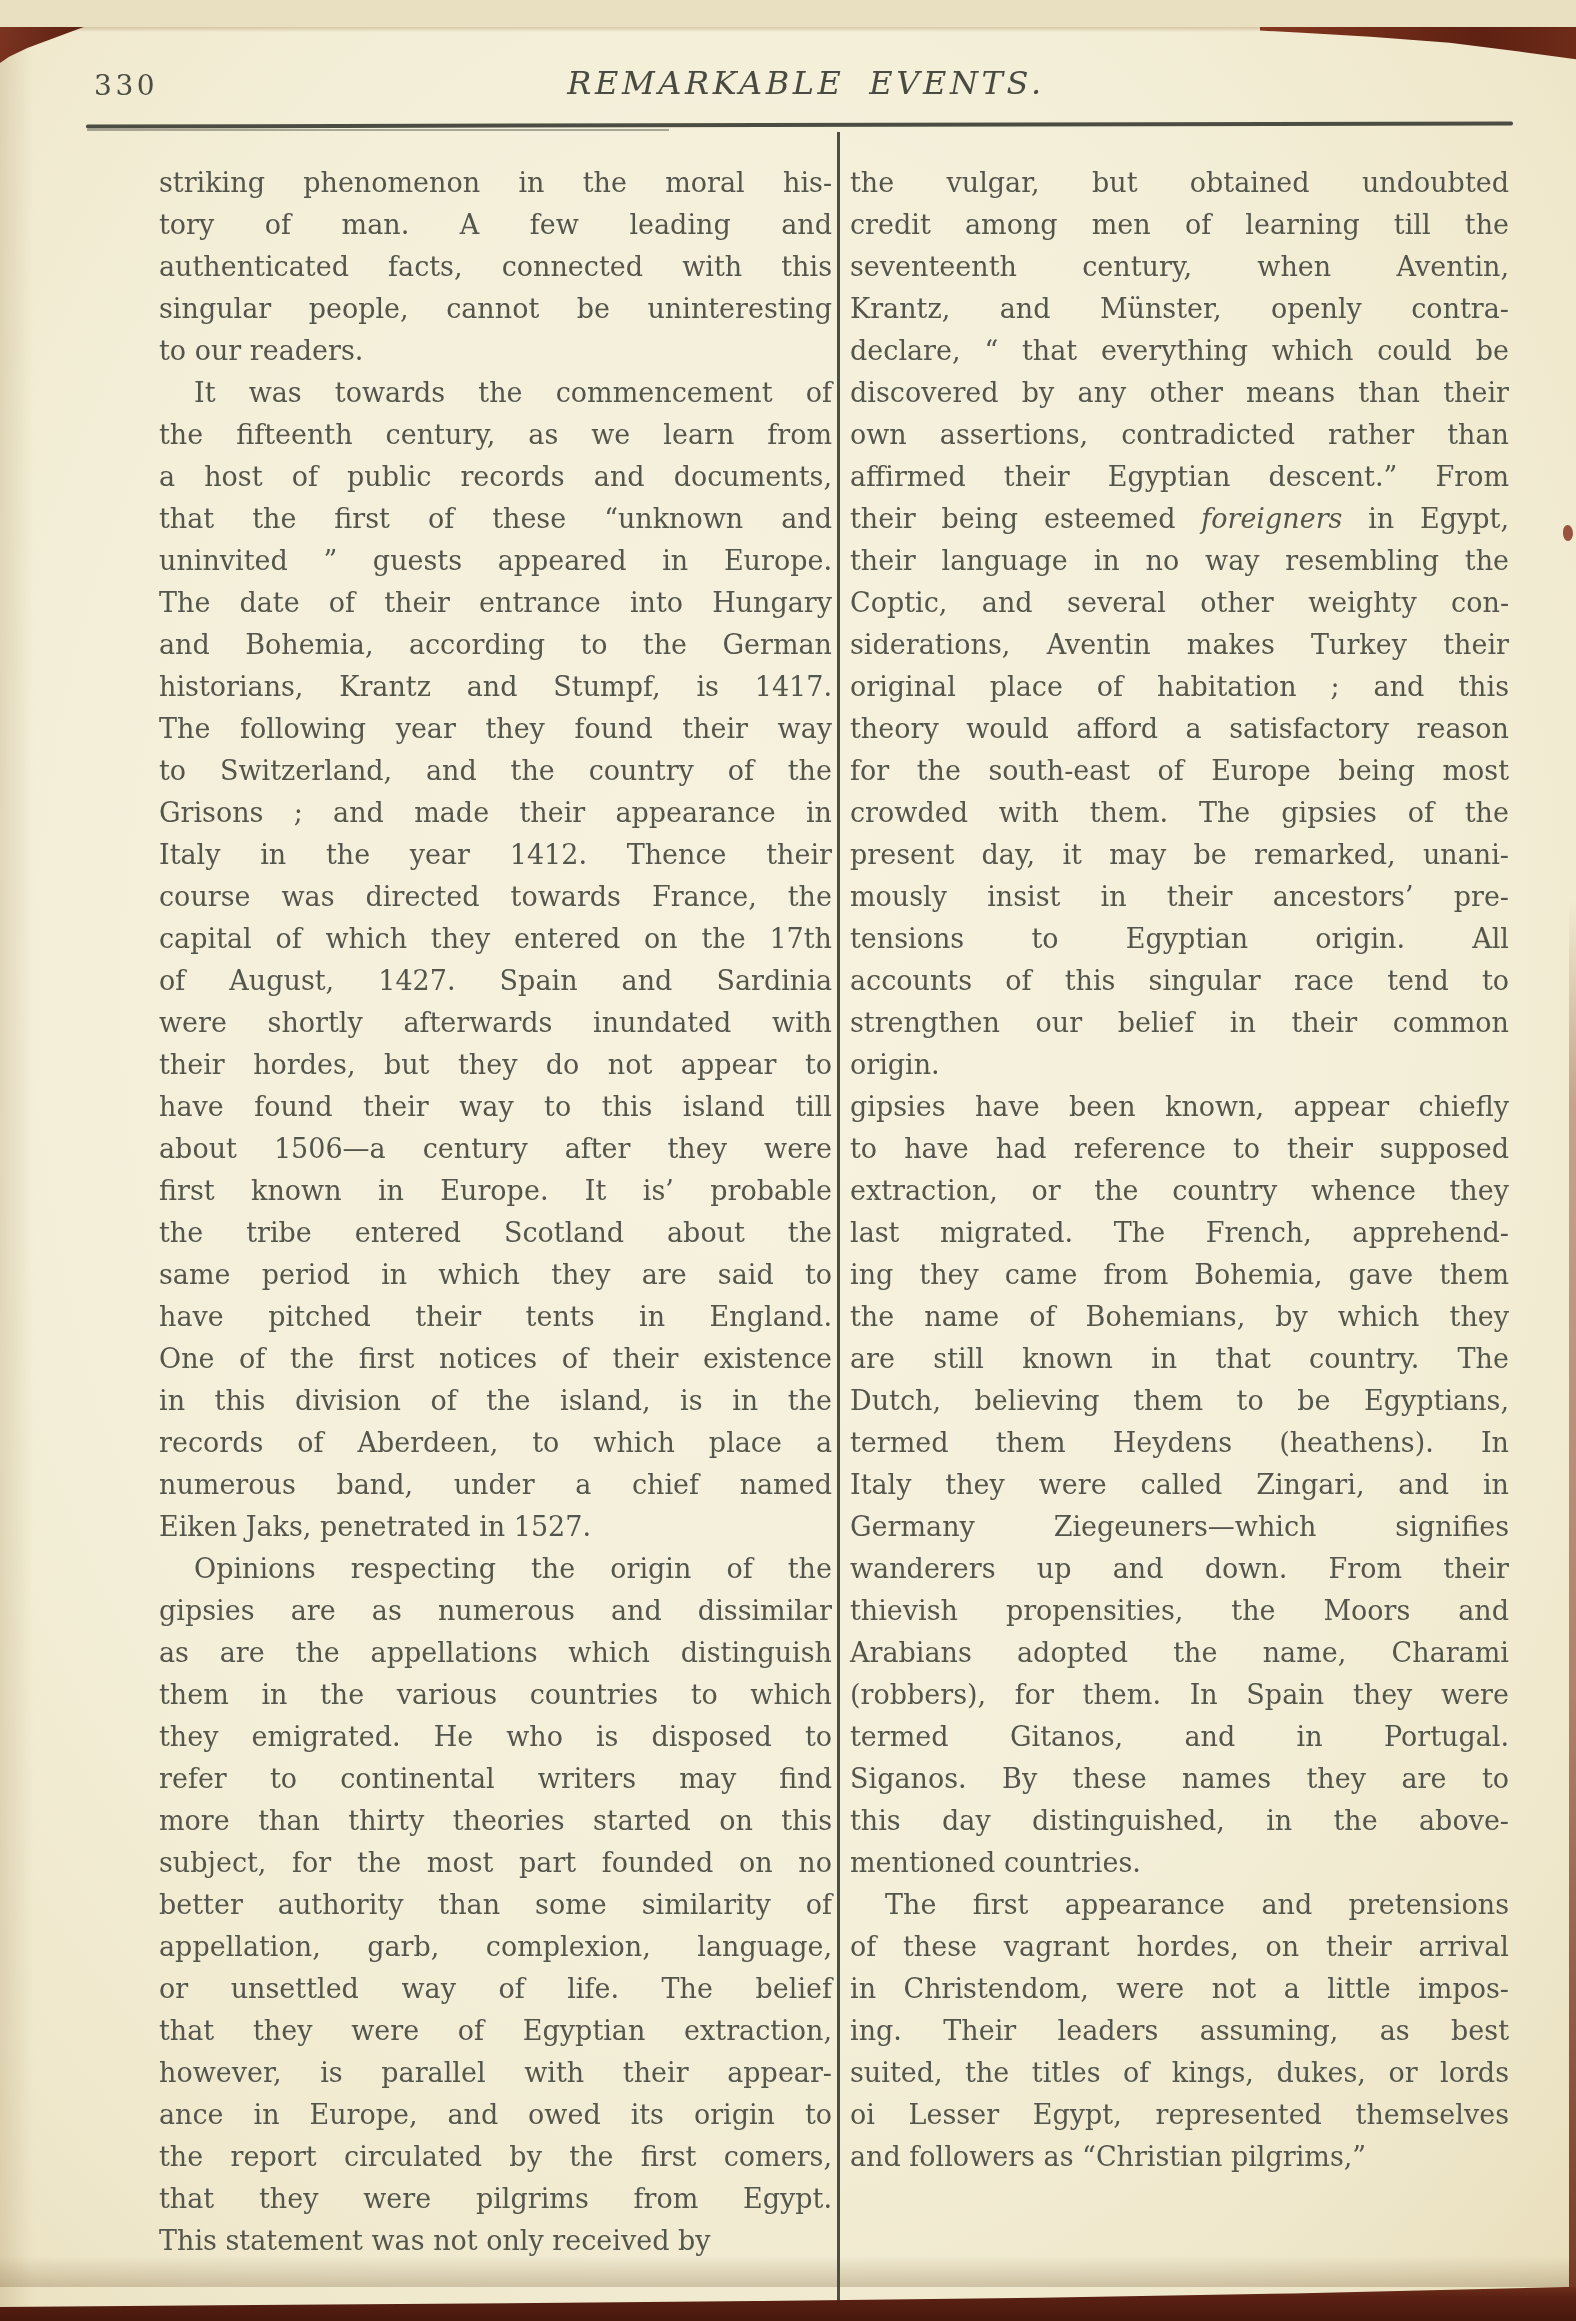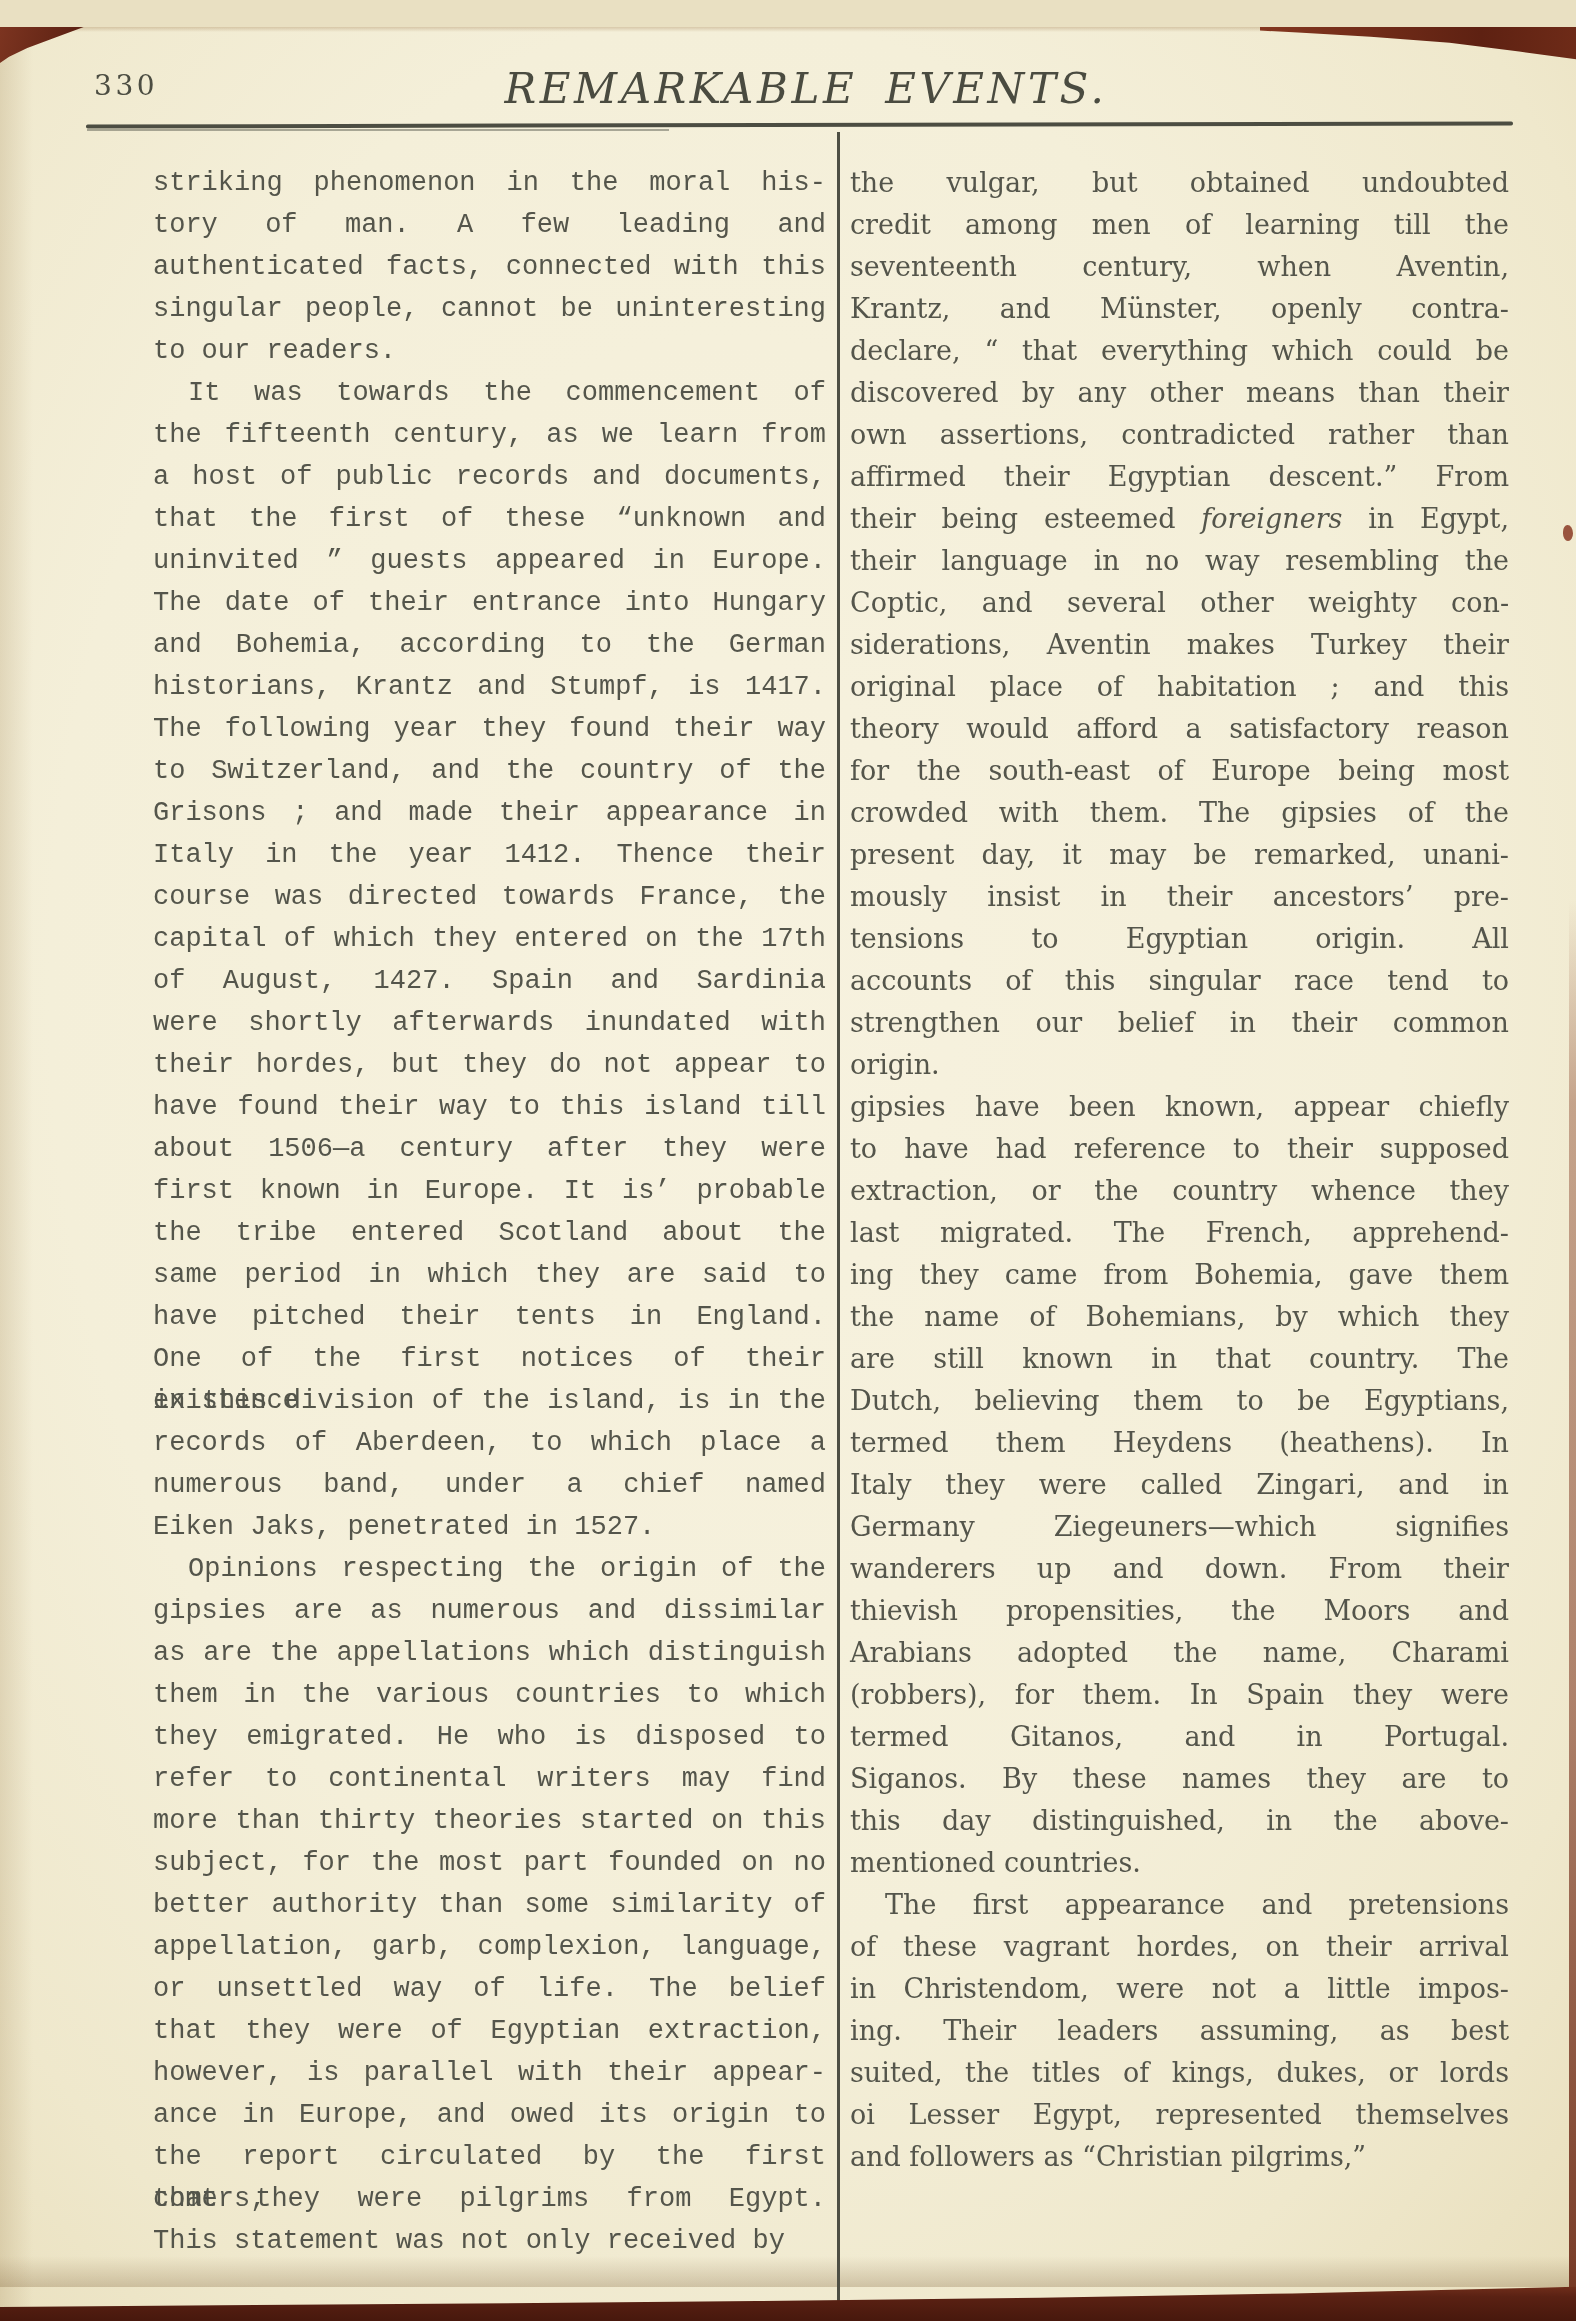--- a/index.html
+++ b/index.html
@@ -17,30 +17,30 @@
   }
   .edge-left{position:absolute;left:0;top:0;width:33px;height:100%;
     background:linear-gradient(to right,rgba(150,120,70,.20),rgba(150,120,70,0));}
   .edge-top{position:absolute;left:0;top:0;width:100%;height:4.5px;
     background:linear-gradient(to bottom,rgba(150,110,60,.30),rgba(150,110,60,0));}
   .edge-bottom{position:absolute;left:0;bottom:35px;width:100%;height:31px;
     background:linear-gradient(to top,rgba(120,90,50,.28),rgba(120,90,50,0));}
 
   .pagenum{position:absolute;left:94px;top:42px;font-size:28px;letter-spacing:3.6px;color:#4c4d42;}
   .running-title{position:absolute;left:0;right:0;top:37px;text-align:center;
-    font-style:italic;font-size:42px;letter-spacing:3.6px;word-spacing:11px;
+    font-style:italic;font-size:32px;letter-spacing:3.6px;word-spacing:11px;
     color:#4a4b40;padding-left:36px;}
   .rule{position:absolute;left:86px;top:96px;width:1427px;height:3.6px;
     background:#4c4d42;border-radius:1.8px;transform:rotate(-0.12deg);}
   .rule-echo{position:absolute;left:87px;top:102px;width:582px;height:1.8px;
     background:rgba(76,77,66,.45);}
   .divider{position:absolute;left:837px;top:105px;width:2.7px;height:2180px;background:#4e4f44;}
 
   .col{position:absolute;top:135px;font-size:27px;color:#54554b;}
-  .col-left{left:153px;width:673px;font-family:Liberation Mono, monospace;}
+  .col-left{left:159px;width:673px;}
   .col-right{left:850px;width:659px;}
   .tline{
     height:42px;line-height:42px;
     text-align:justify;text-align-last:justify;
     white-space:normal;overflow:visible;
   }
   .tline.indent{padding-left:35px;}
   .tline.end{text-align-last:left;}
   .tline i{}
 

